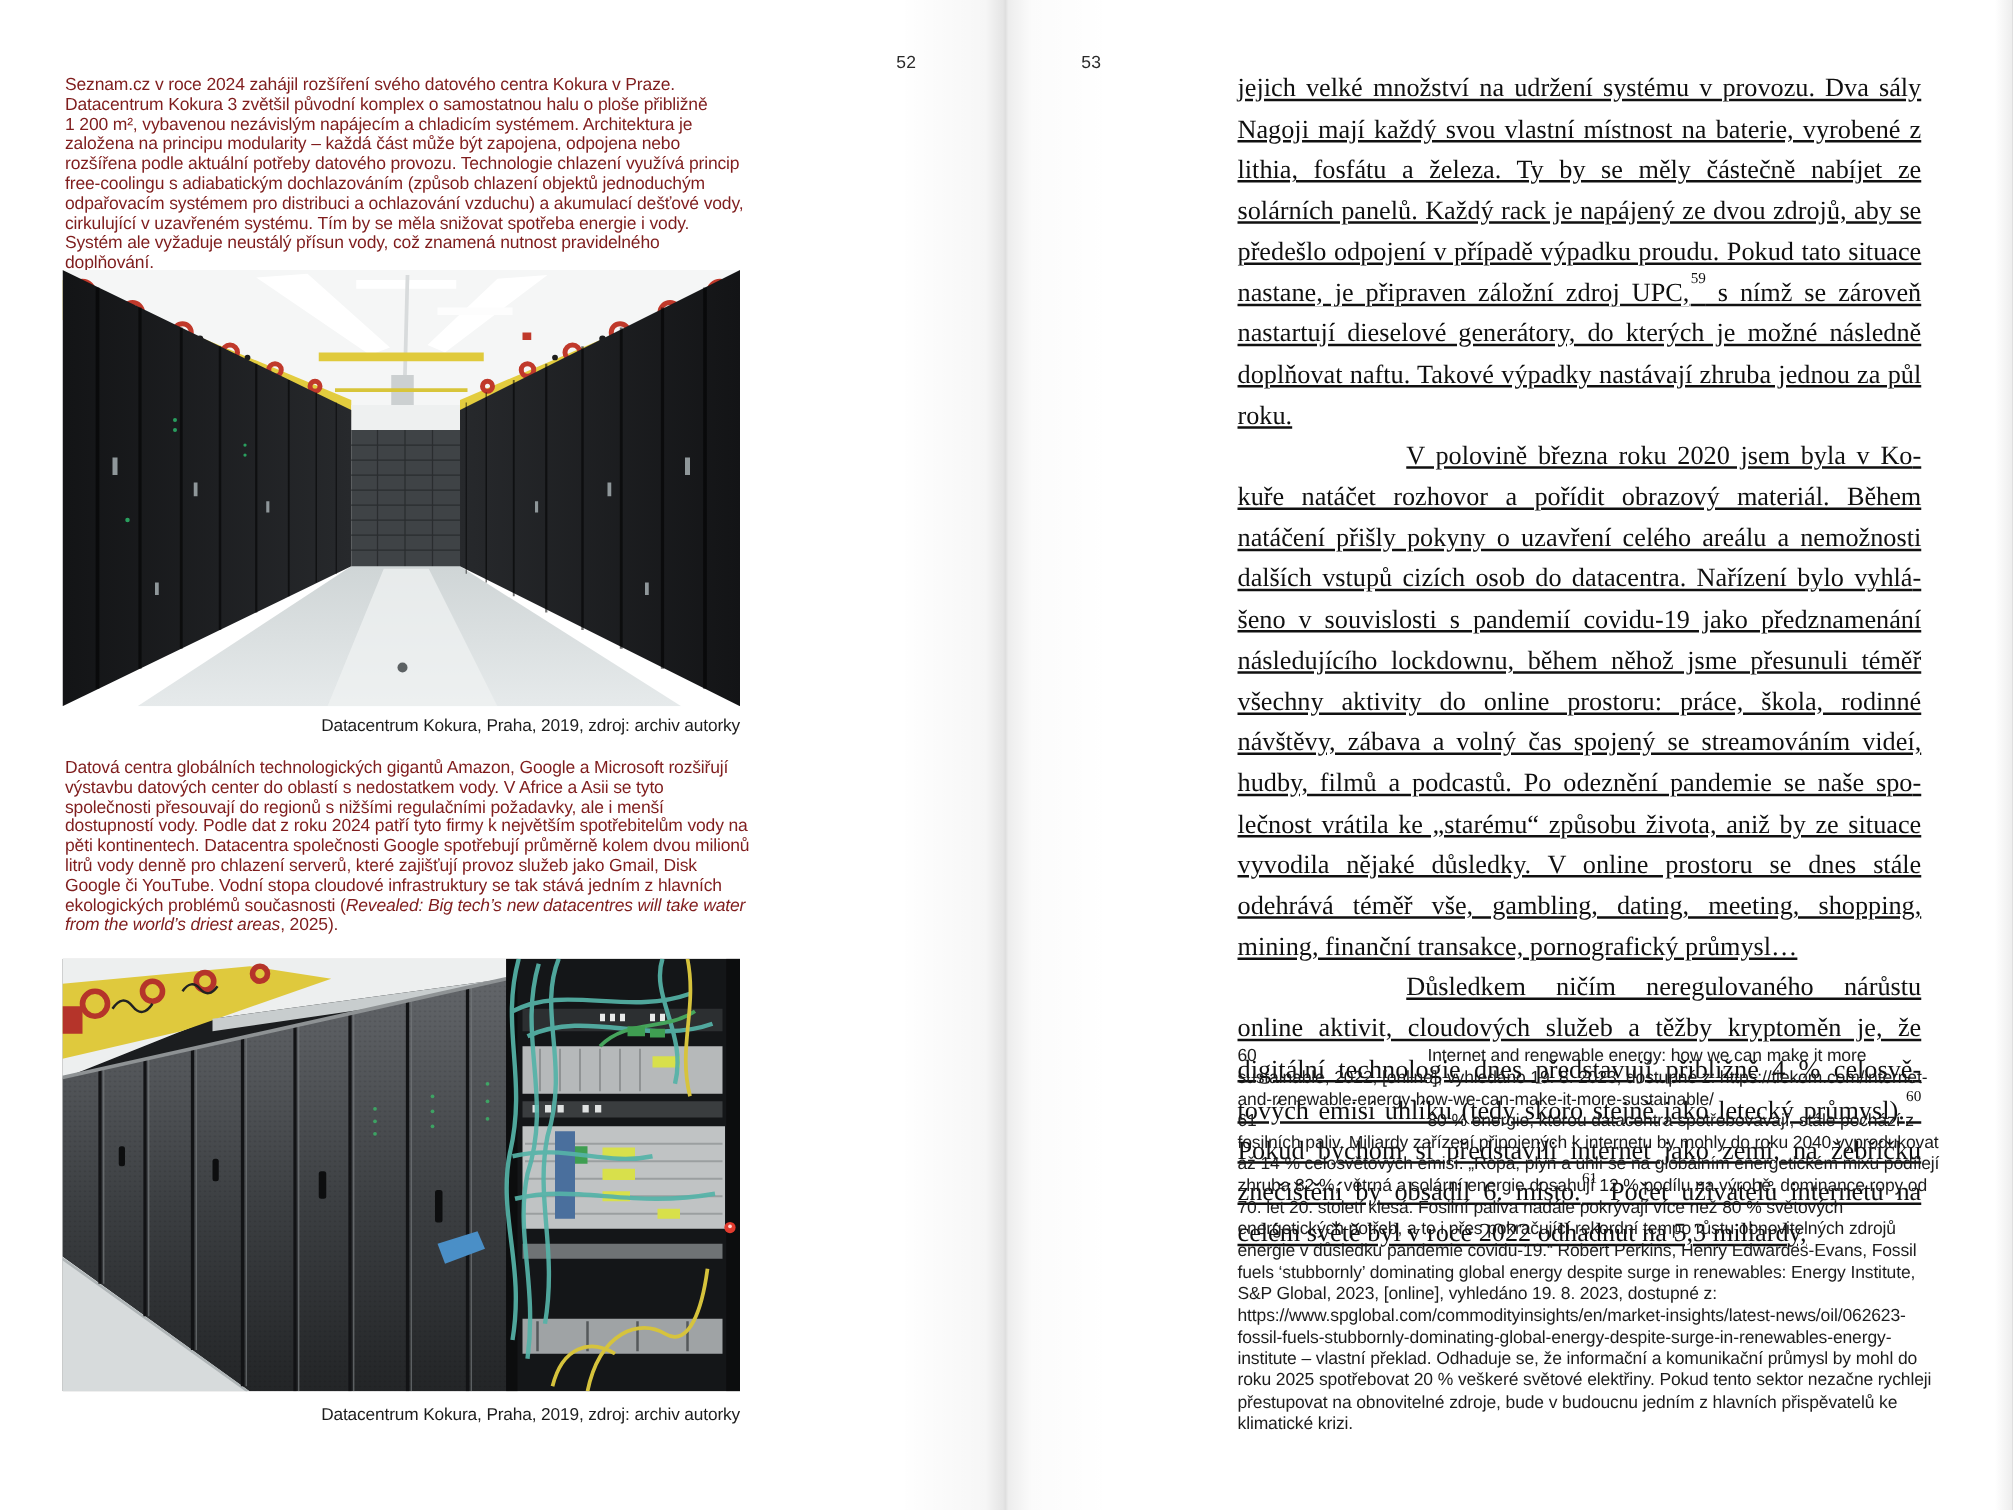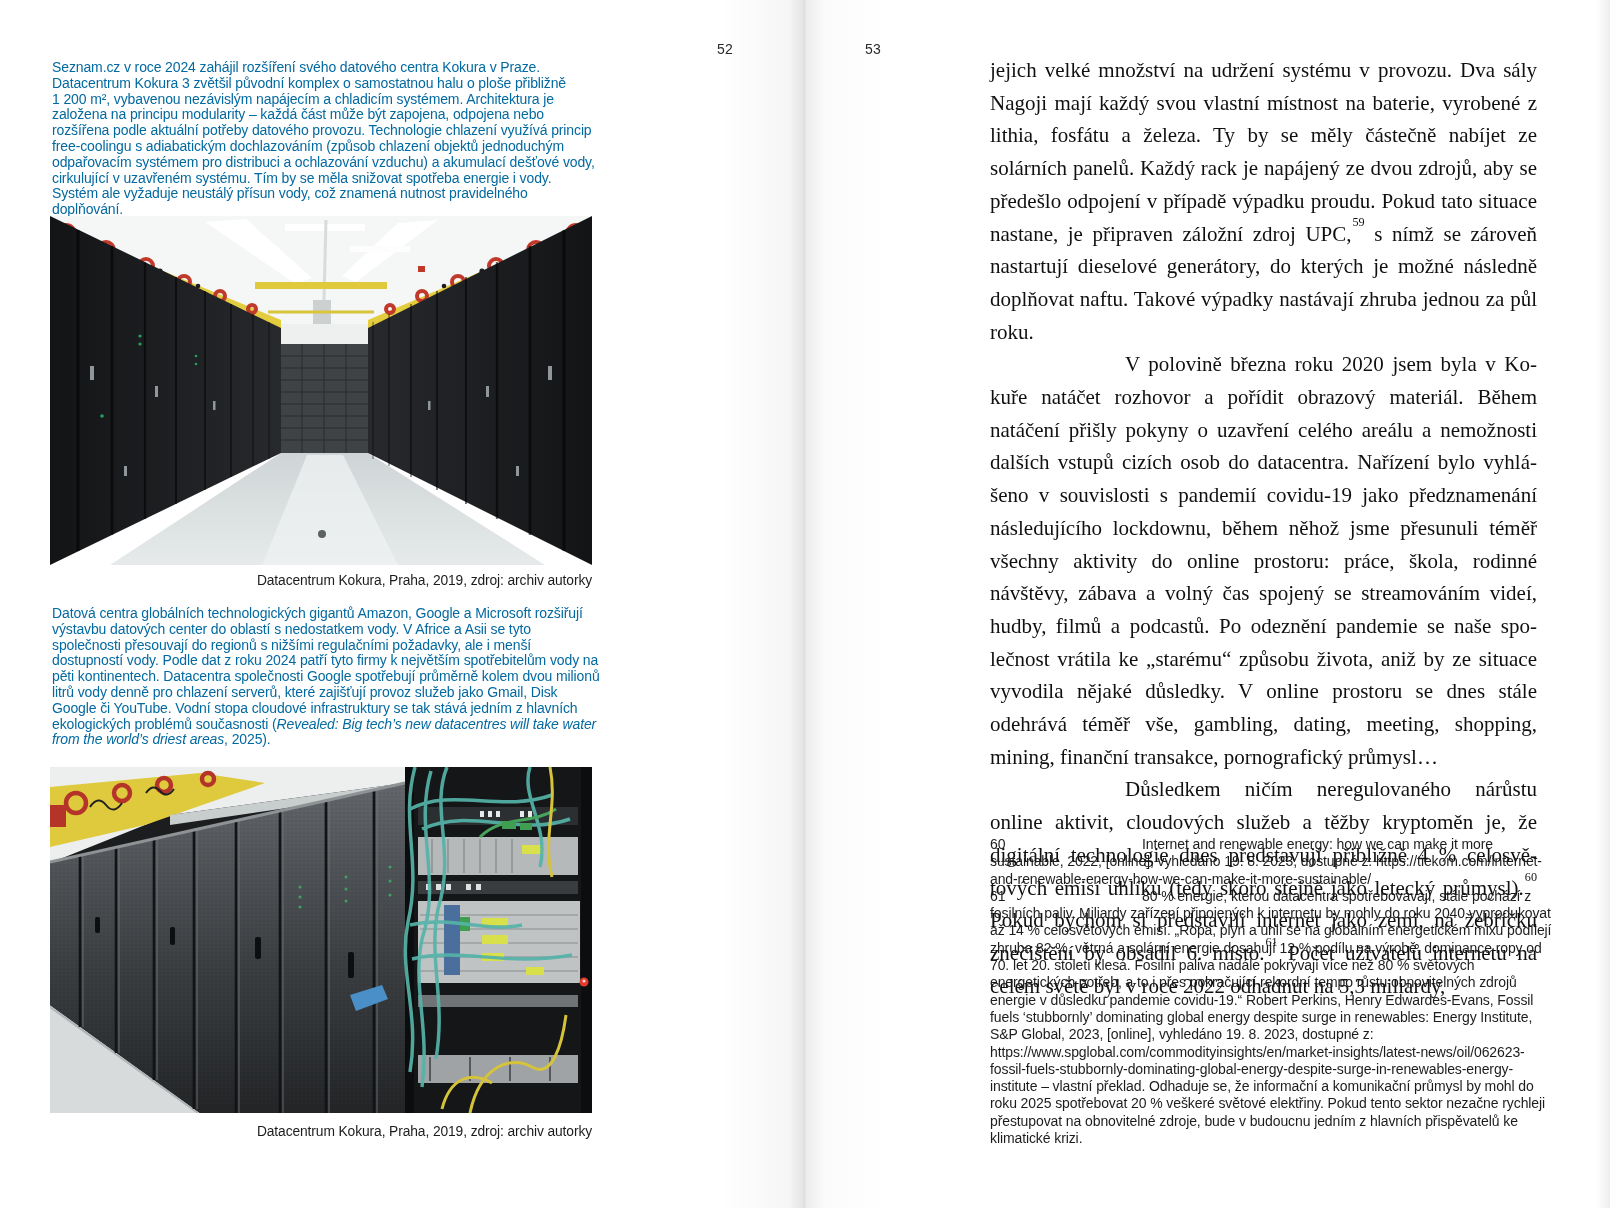--- a/index.html
+++ b/index.html
@@ -30,21 +30,21 @@
     pointer-events:none;
   }
   
   .folio{position:absolute;top:41px;font-size:14px;line-height:16px;color:#2a2a2a;letter-spacing:.2px;}
   .folio-left{left:717px;}
   .folio-right{left:865px;}
   
   .lp-text{
     position:absolute;left:52px;width:548px;
     font-size:14px;line-height:15.8px;letter-spacing:-0.12px;
-    color:#0369a1;text-align:left;
+    color:#7f1d1d;text-align:left;
   }
   .lp-para1{top:60px;}
   .lp-para2{top:606px;}
   .lp-text p{margin:0;}
   .lp-text i{font-style:italic;}
   figure{margin:0;padding:0;}
   .photo{position:absolute;left:50px;width:542px;display:block;}
   .photo svg{display:block;}
   .photo1{top:216px;height:349px;}
   .photo2{top:767px;height:346px;}
@@ -55,21 +55,21 @@
   .caption1{top:573px;}
   .caption2{top:1124px;}
   
   .rp-body{
     position:absolute;left:990px;top:54px;width:547px;
     font-family:"Liberation Serif", serif;
     font-size:21px;line-height:32.7px;color:#101010;
     text-align:justify;
     hyphens:manual;-webkit-hyphens:manual;
   }
-  .rp-body p{margin:0;}
+  .rp-body p{margin:0;text-decoration:underline;}
   .rp-body p.indent{text-indent:135px;}
   .sup{font-size:0.58em;position:relative;top:-0.5em;letter-spacing:0;line-height:0;margin-left:1px;}
   .rp-footnotes{
     position:absolute;left:990px;top:836px;width:568px;
     font-size:14px;line-height:17.3px;letter-spacing:-0.1px;color:#1c1c1c;
     overflow-wrap:break-word;
   }
   .fn{margin:0;}
   .fn-num{display:inline-block;width:152px;vertical-align:top;}
 </style>

